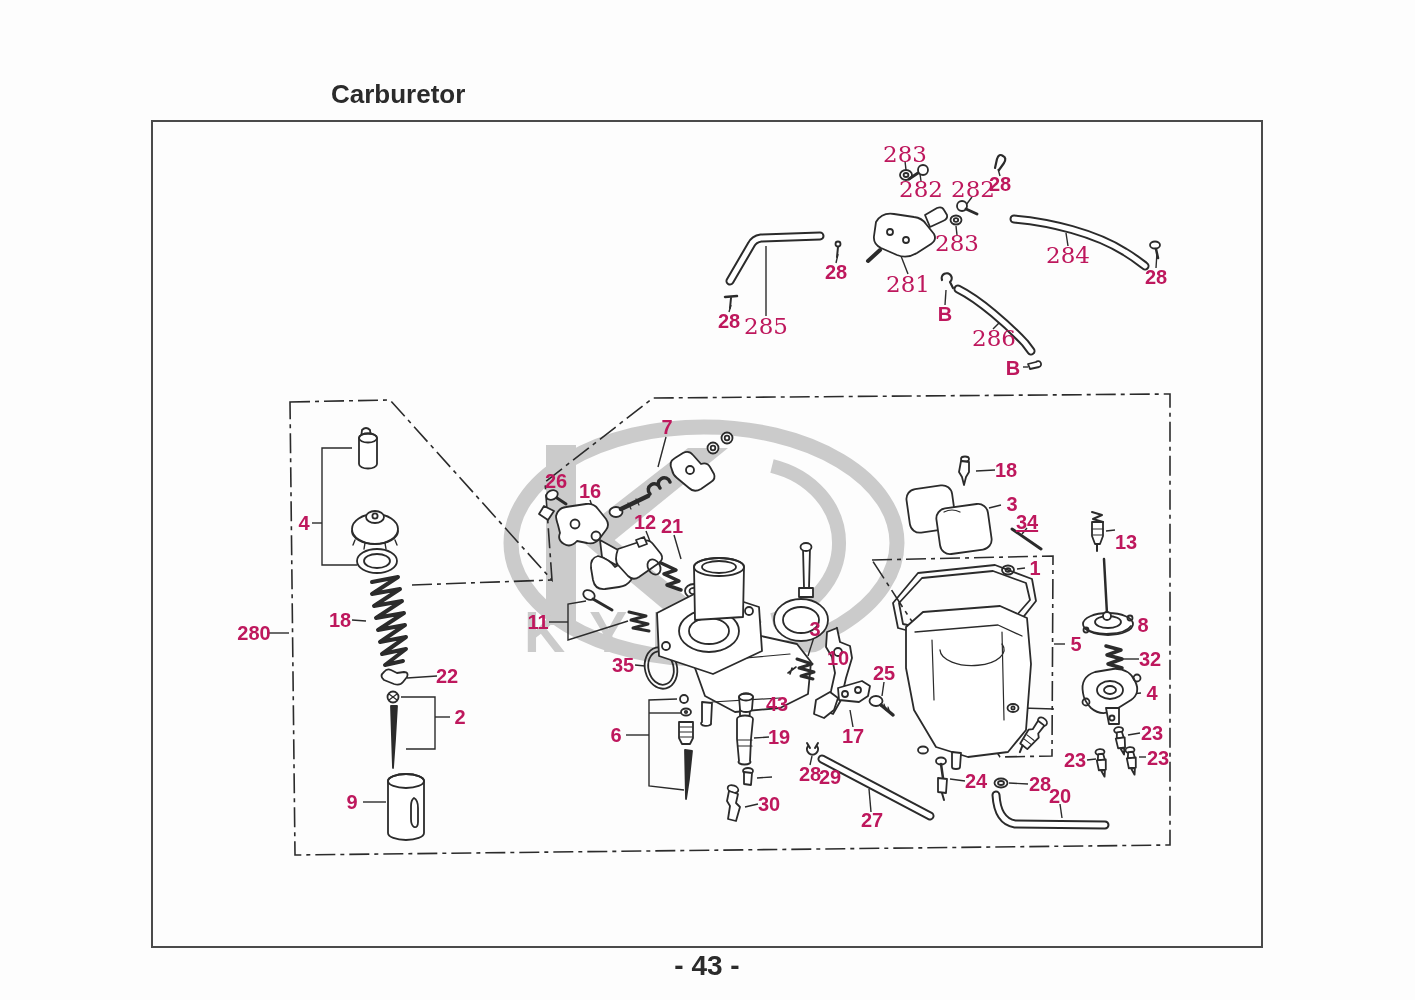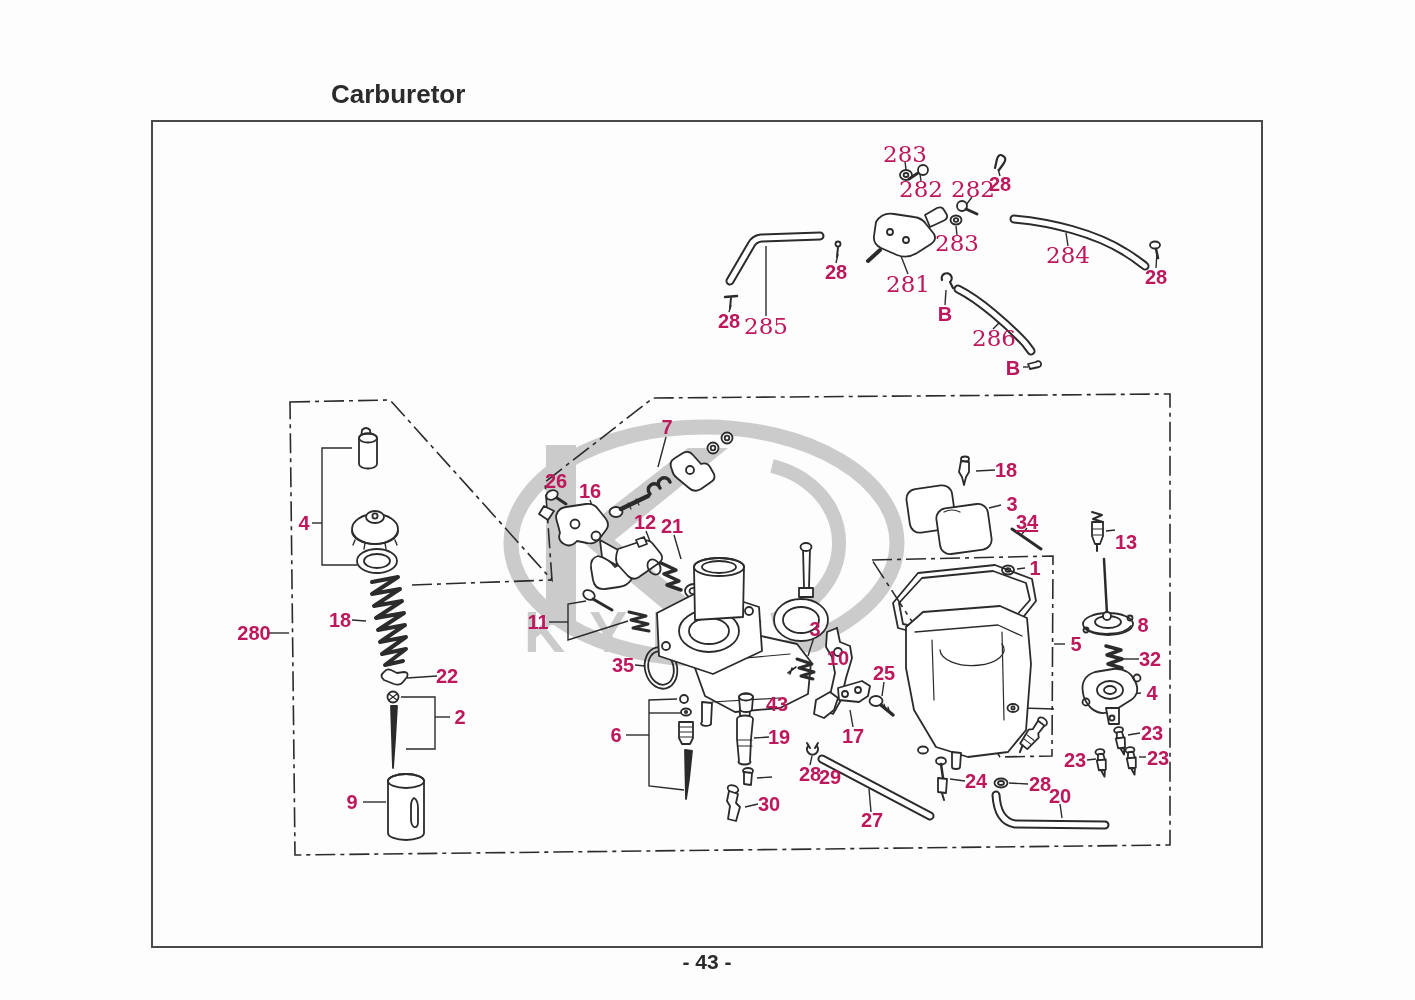--- a/index.html
+++ b/index.html
@@ -14,21 +14,21 @@
 
   
   #main-frame{position:absolute;left:151px;top:120px;width:1108px;height:824px;
     border:2px solid #4a4a4a;z-index:2;background:transparent;}
   #header-code-box{position:absolute;left:150px;top:62px;width:137px;height:57px;
     border:2px solid #4a4a4a;background:#fdfdfd;display:flex;align-items:center;
     justify-content:center;font-size:22px;font-weight:700;color:#2b2b2b;z-index:5;}
   #header-title{position:absolute;left:331px;top:79px;font-size:26px;font-weight:700;
     color:#2b2b2b;z-index:5;text-align:center;}
   #footer-page-number{position:absolute;left:151px;top:950px;width:1112px;
-    text-align:center;font-size:21px;font-weight:700;color:#2b2b2b;z-index:5;}
+    text-align:center;font-size:28px;font-weight:700;color:#2b2b2b;z-index:5;}
 
   
   #diagram-svg{position:absolute;left:0;top:0;z-index:3;}
 
   
   #callout-layer{position:absolute;left:0;top:0;width:1415px;height:1000px;z-index:4;}
   .callout{position:absolute;transform:translate(-50%,-50%);color:#be185d;
     white-space:nowrap;line-height:1;}
   .callout.sans{font-family:"Liberation Sans",sans-serif;font-weight:700;font-size:20px;}
   .callout.serif{font-family:"DejaVu Serif","Liberation Serif",serif;font-weight:400;font-size:23px;}

